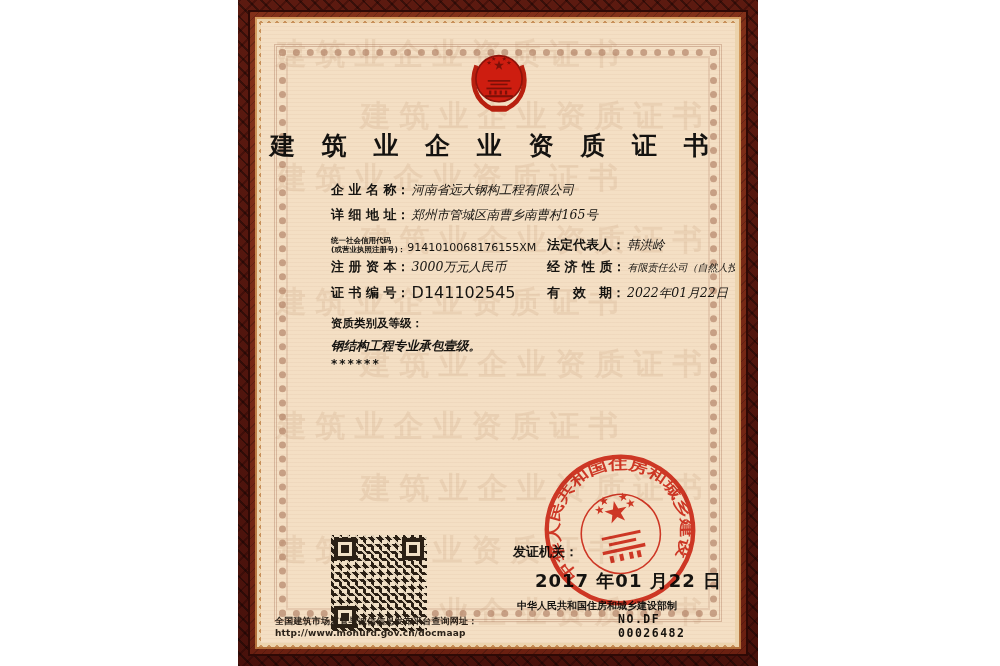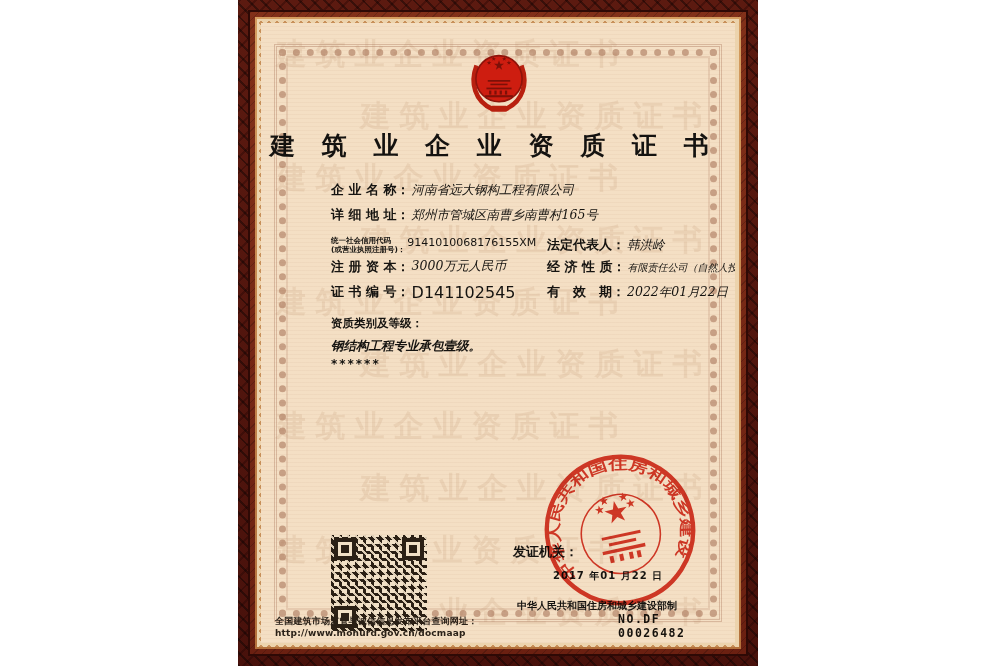--- a/index.html
+++ b/index.html
@@ -39,38 +39,38 @@
   .subtitle{top:143px;left:0;right:0;text-align:center;font-size:13px;font-weight:bold;
       letter-spacing:3px;color:#141210}
   .fields{left:70px;right:22px;top:158px;color:#151310}
   .row{display:flex;align-items:baseline;height:25px}
   .row.credit{height:27px;align-items:center}
   .lbl{font-weight:bold;font-size:13px;white-space:nowrap}
   .lbl-sm{font-weight:bold;font-size:7.5px;line-height:9px;white-space:nowrap}
   .val{font-family:"DejaVu Serif","Liberation Serif",serif;font-style:italic;font-weight:400;
       font-size:12.5px;white-space:nowrap;margin-left:2px}
   .val-sm{font-size:11px}
-  .col-l{flex:0 0 216px;display:flex;align-items:flex-start}
+  .col-l{flex:0 0 216px;display:flex;align-items:flex-end}
   .row.credit .col-l{}
   .col-r{display:flex;align-items:baseline}
   .qual-head{font-weight:bold;font-size:11.5px;margin-top:8px}
   .qual-line{font-family:"DejaVu Serif","Liberation Serif",serif;font-style:italic;font-weight:700;
       font-size:12.5px;margin-top:7px}
   .qual-stars{font-weight:bold;font-size:12px;letter-spacing:2px;margin-top:2px}
   .qr{left:70px;top:512px;width:96px;height:96px;background-color:#f1e0c6;
       background-image:
         repeating-linear-gradient(45deg,rgba(241,224,198,.9) 0 2px,transparent 2px 6px),
         repeating-linear-gradient(0deg,#2b2015 0 3px,transparent 3px 7px),
         repeating-linear-gradient(90deg,#2b2015 0 3px,transparent 3px 8px)}
   .fp{position:absolute;width:22px;height:22px;border:4px solid #2b2015;box-sizing:border-box;
       background:#f1e0c6}
   .fp::after{content:"";position:absolute;inset:3px;background:#2b2015}
   .fp.tl{left:3px;top:3px}.fp.tr{right:3px;top:3px}.fp.bl{left:3px;bottom:3px}
   .authority{left:252px;top:520px;font-size:13px;font-weight:bold;color:#151310}
-  .issue-date{left:292px;top:546px;font-size:10px;font-weight:bold;letter-spacing:1px;color:#151310}
+  .issue-date{left:274px;top:546px;font-size:18px;font-weight:bold;letter-spacing:1px;color:#151310}
   .maker{left:256px;top:576px;width:204px;text-align:left;font-size:10px;font-weight:bold;color:#151310}
   .seal{left:280px;top:428px;width:158px;height:158px;z-index:3;opacity:.88;
       transform:rotate(-12deg);mix-blend-mode:multiply;pointer-events:none}
   .footer{left:14px;right:14px;bottom:3px;display:flex;justify-content:space-between;
       align-items:center;z-index:2}
   .query{font-size:9px;font-weight:bold;color:#2a2118;letter-spacing:.2px}
   .serial{font-family:"DejaVu Sans Mono","Liberation Mono",monospace;font-size:11.5px;
       letter-spacing:1.5px;color:#15110c;font-weight:bold}
 </style>
 </head>

